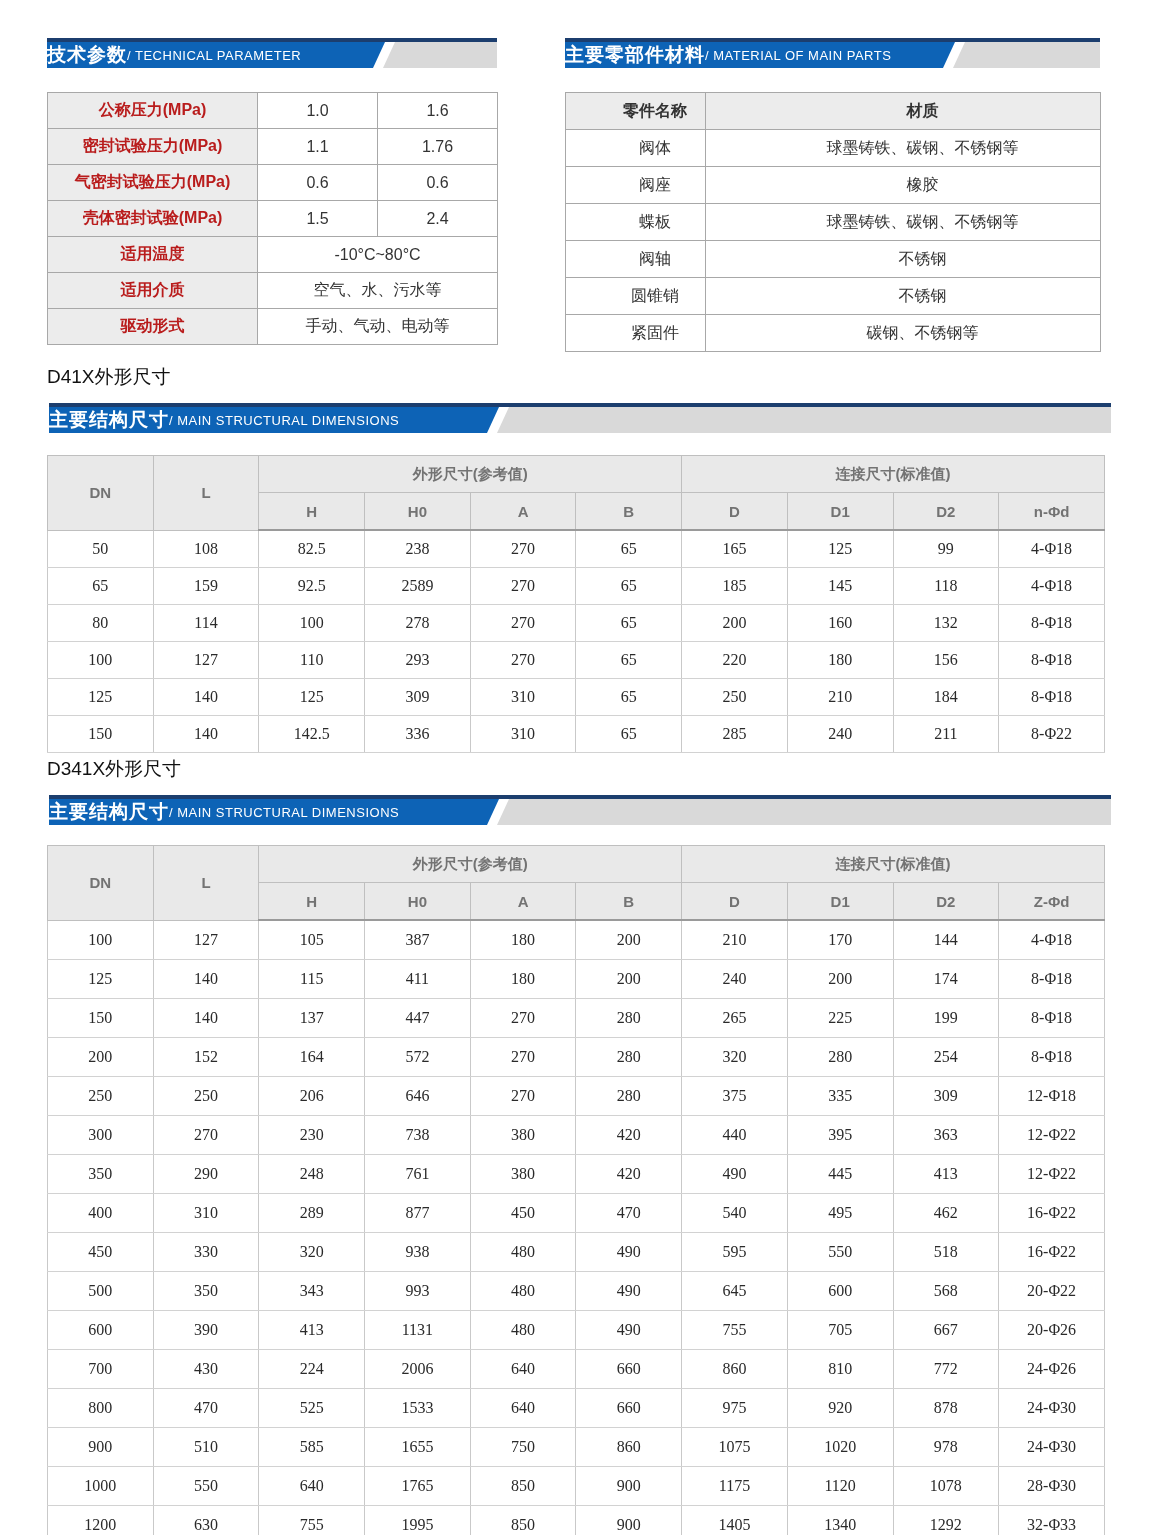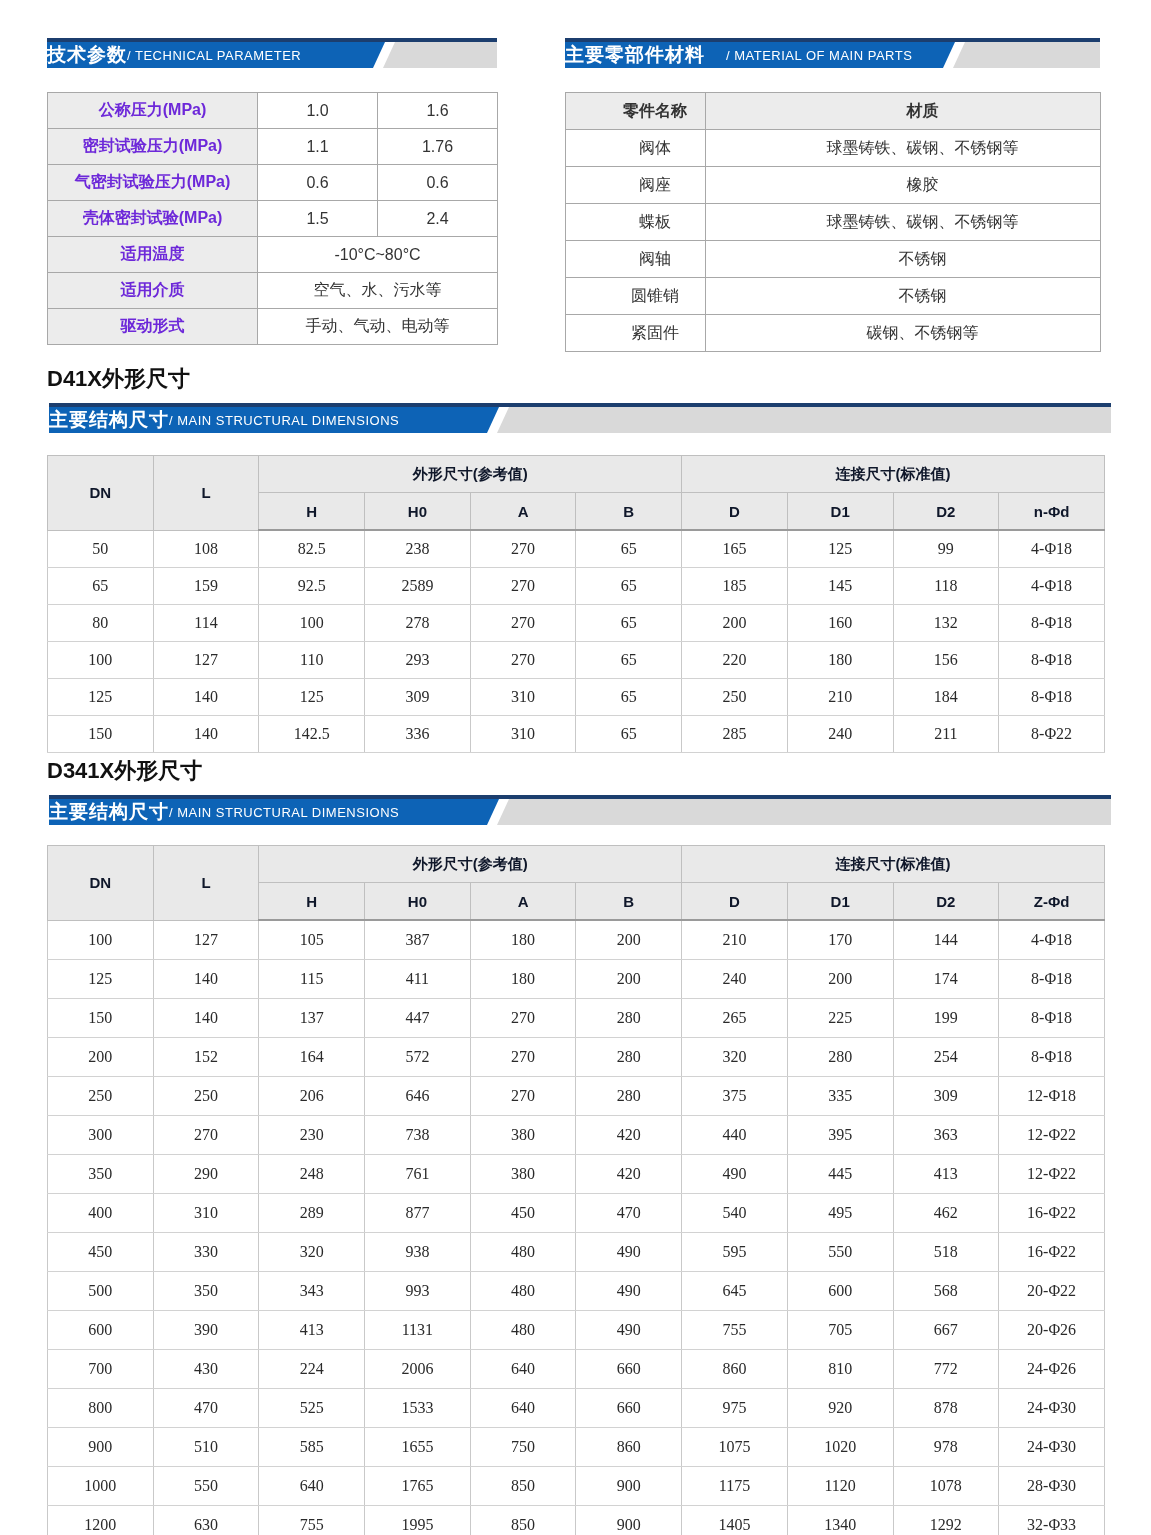--- a/index.html
+++ b/index.html
@@ -14,56 +14,56 @@
                   display:flex; align-items:center; padding-left:0; box-sizing:border-box;
                   clip-path:polygon(0 0, 100% 0, calc(100% - 12px) 100%, 0 100%); white-space:nowrap; }
   .banner .zh { font-size:19px; font-weight:bold; letter-spacing:1px; }
   .banner .en { font-size:13px; margin-left:0; letter-spacing:.5px; }
 
   #banner-technical { left:47px; top:38px; width:450px; }
   #banner-technical .blue { width:338px; }
   #banner-technical .gray { clip-path:polygon(348px 0, 100% 0, 100% 100%, 336px 100%); }
 
   #banner-materials { left:565px; top:38px; width:535px; }
-  #banner-materials .blue { width:390px;gap:21px; }
+  #banner-materials .blue { width:390px; }
   #banner-materials .gray { clip-path:polygon(400px 0, 100% 0, 100% 100%, 388px 100%); }
 
   #banner-dims1, #banner-dims2 { left:49px; width:1062px;border-radius:15px; }
   #banner-dims1 { top:403px; }
   #banner-dims2 { top:795px; }
   #banner-dims1 .blue, #banner-dims2 .blue { width:450px; }
   #banner-dims1 .gray, #banner-dims2 .gray { clip-path:polygon(460px 0, 100% 0, 100% 100%, 448px 100%); }
 
   
-  .section-title { position:absolute; left:47px; font-size:22px; font-weight:bold; color:#111; }
+  .section-title { position:absolute; left:47px; font-size:19px; font-weight:normal; color:#111; }
   #title-d41x { top:364px; }
   #title-d341x { top:756px; }
 
   
   table { border-collapse:collapse; table-layout:fixed; }
   td, th { overflow:hidden; }
 
   
   #tech-table { position:absolute; left:47px; top:92px; width:450px; }
   #tech-table td { border:1px solid #a8a8a8; height:33px; text-align:center;
                    font-size:16px; vertical-align:middle; }
-  #tech-table td.lbl { background:#ececec; font-weight:bold; color:#6d28d9; }
+  #tech-table td.lbl { background:#ececec; font-weight:bold; color:#b91c1c; }
 
   
   #mat-table { position:absolute; left:565px; top:92px; width:535px; }
   #mat-table th, #mat-table td { border:1px solid #a8a8a8; height:34px; text-align:center;
                    font-size:16px; vertical-align:middle;padding-left:40px; }
   #mat-table th { background:#ececec; font-weight:bold; color:#333; }
 
   
   .dim-table { position:absolute; left:47px; width:1058px; }
   #dim-table-1 { top:455px; }
   #dim-table-2 { top:845px; }
   .dim-table th { background:#e9e9e9; border:1px solid #bfbfbf; font-size:15px;
-                  font-weight:bold; color:#0f172a; height:34px; vertical-align:middle; text-align:center; }
+                  font-weight:bold; color:#737373; height:34px; vertical-align:middle; text-align:center; }
   .dim-table thead tr:last-child th { border-bottom:2px solid #9a9a9a; }
   .dim-table thead tr:last-child th[rowspan] { border-bottom:1px solid #bfbfbf; }
   .dim-table td { border:1px solid #d2d2d2; border-left:1px solid #c9c9c9; border-right:1px solid #c9c9c9;
                   font-family:"Liberation Serif", serif; font-size:16px; color:#2a2a2a;
                   text-align:center; vertical-align:middle; }
   #dim-table-1 td { height:34px; }
   #dim-table-2 td { height:36px; }
   .dim-table { border:1px solid #b5b5b5; }
 </style>
 </head>

